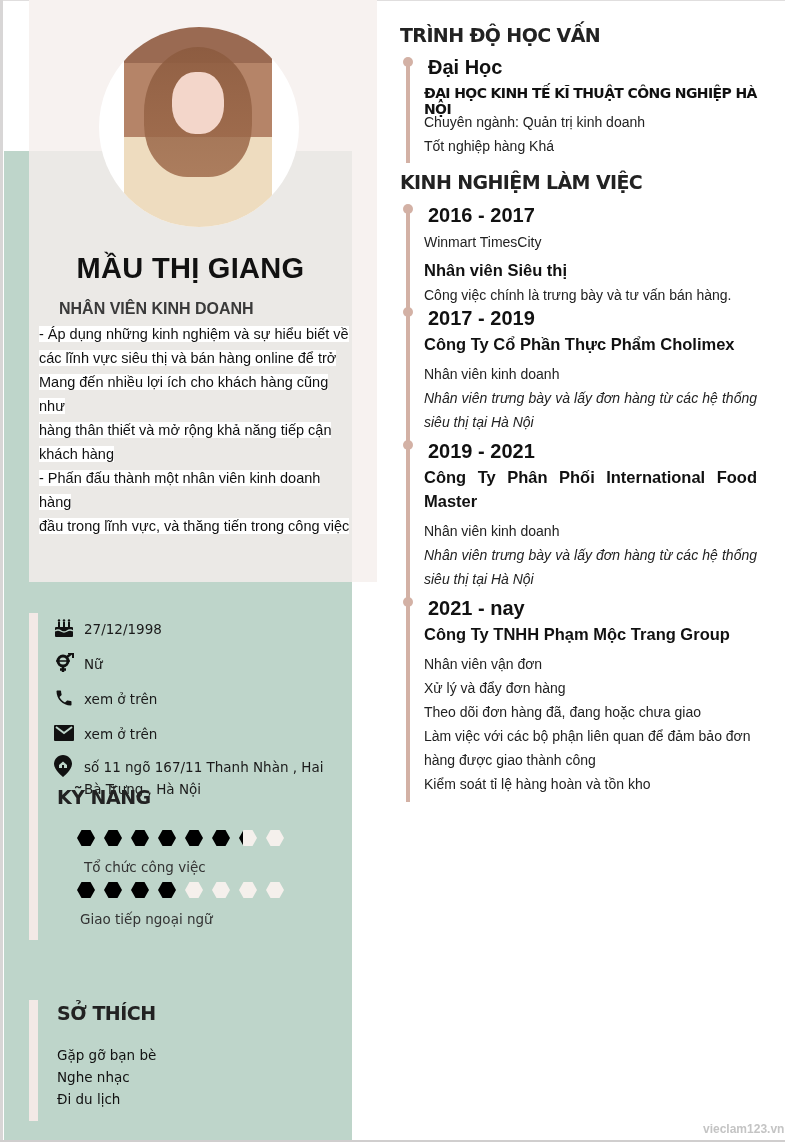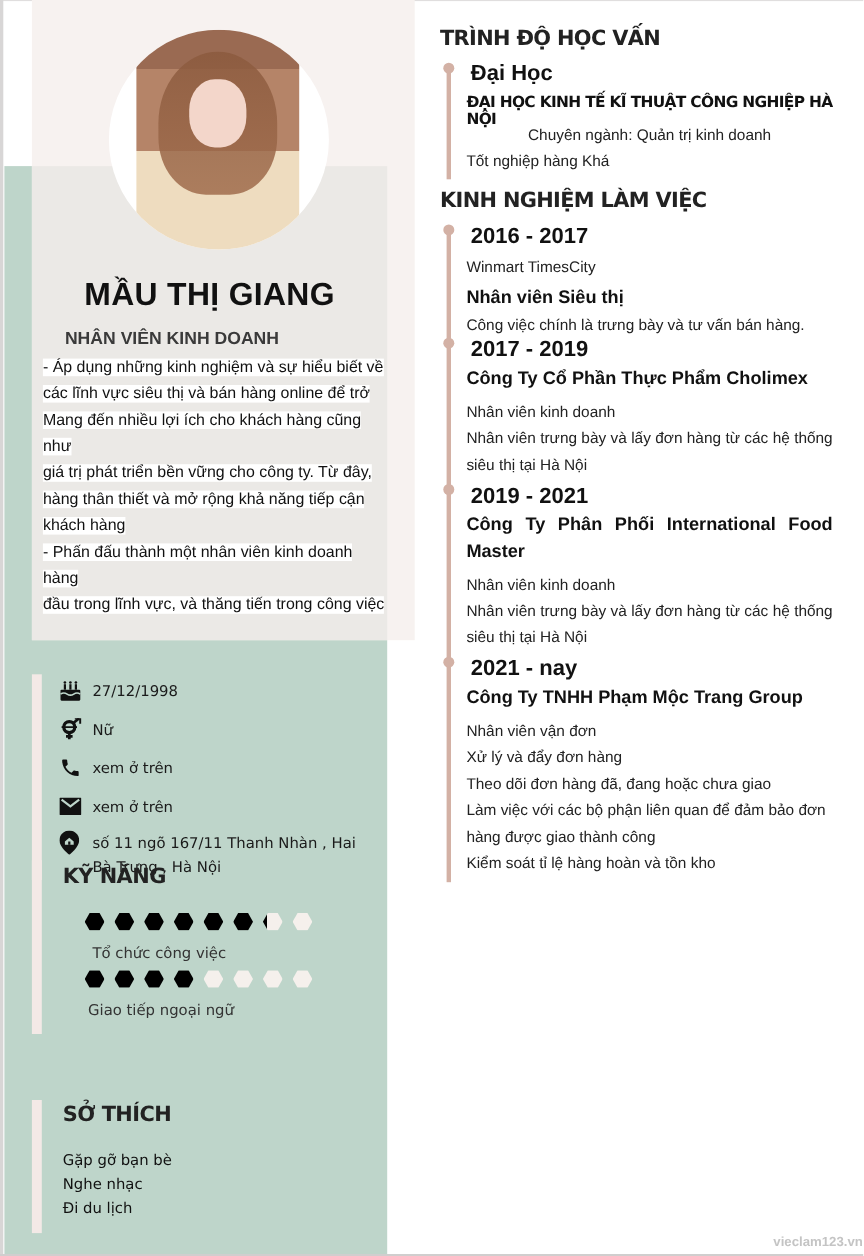--- a/index.html
+++ b/index.html
@@ -34,21 +34,21 @@
   .hex.part { background:linear-gradient(90deg,#000 0 20%, #f5f0ec 20%); }
   .skill-label { position:absolute; font-family:"DejaVu Sans", sans-serif; font-size:13.5px; color:#333; }
   .hobby { position:absolute; left:28px; font-family:"DejaVu Sans", sans-serif; font-size:13.5px; color:#111; line-height:22px; }
   
   .r-h { position:absolute; left:400px; font-family:"DejaVu Sans", sans-serif; font-size:19px; font-weight:bold; color:#222; letter-spacing:-0.6px; }
   .tl-line { position:absolute; left:406px; width:4px; background:#d3b1a5; }
   .tl-dot { position:absolute; left:403px; width:10px; height:10px; border-radius:50%; background:#d3b1a5; }
   .r-txt { position:absolute; left:424px; width:333px; font-size:14px; color:#222; line-height:24px; }
   .r-bold { position:absolute; left:428px; font-size:20px; font-weight:bold; color:#111; }
   .r-co { position:absolute; left:424px; width:333px; font-size:16.5px; font-weight:bold; color:#111; line-height:24px; text-align:justify; }
-  .justify { text-align:justify; }
+  .justify { text-align:justify;font-style:italic; }
   .uni { position:absolute; left:424px; font-family:"DejaVu Sans", sans-serif; font-size:14px; font-weight:bold; color:#111; letter-spacing:-0.6px; }
   .watermark { position:absolute; left:703px; top:1122px; font-size:12px; color:#c4c4c4;font-weight:bold; }
 </style>
 </head>
 <body>
 
 <div class="edge-top"></div>
 <div class="green-col"></div>
 <div class="pink-panel"></div>
 <div class="grey-overlap"></div>
@@ -58,21 +58,20 @@
     <div class="photo"></div>
   </div>
 
 <div class="name">MẦU THỊ GIANG</div>
 <div class="job-title">NHÂN VIÊN KINH DOANH</div>
 
 <div class="summary">
   <div><span>- Áp dụng những kinh nghiệm và sự hiểu biết về</span></div>
   <div><span>các lĩnh vực siêu thị và bán hàng online để trở</span></div>
   <div><span>Mang đến nhiều lợi ích cho khách hàng cũng như</span></div>
-  <div><span>giá trị phát triển bền vững cho công ty. Từ đây,</span></div>
   <div><span>hàng thân thiết và mở rộng khả năng tiếp cận</span></div>
   <div><span>khách hàng</span></div>
   <div><span>- Phấn đấu thành một nhân viên kinh doanh hàng</span></div>
   <div><span>đầu trong lĩnh vực, và thăng tiến trong công việc</span></div>
 </div>
 
 <div class="block" style="top:613px;height:187px;width:323px;">
   <div class="bar"></div>
   <div class="info-row" style="top:5px;">
     <span class="ic">
@@ -167,21 +166,21 @@
   <div class="hobby" style="top:44px;">Gặp gỡ bạn bè</div>
   <div class="hobby" style="top:66px;">Nghe nhạc</div>
   <div class="hobby" style="top:88px;">Đi du lịch</div>
 </div>
 
 <div class="r-h" style="top:24px;">TRÌNH ĐỘ HỌC VẤN</div>
 <div class="tl-line" style="top:60px;height:103px;"></div>
 <div class="tl-dot" style="top:57px;"></div>
 <div class="r-bold" style="top:56px;">Đại Học</div>
 <div class="uni" style="top:85px;">ĐẠI HỌC KINH TẾ KĨ THUẬT CÔNG NGHIỆP HÀ NỘI</div>
-<div class="r-txt" style="top:110px;text-align:center;">Chuyên ngành: Quản trị kinh doanh</div>
+<div class="r-txt" style="top:110px;">Chuyên ngành: Quản trị kinh doanh</div>
 <div class="r-txt" style="top:134px;">Tốt nghiệp hàng Khá</div>
 
 <div class="r-h" style="top:171px;">KINH NGHIỆM LÀM VIỆC</div>
 <div class="tl-line" style="top:207px;height:595px;"></div>
 
 <div class="tl-dot" style="top:204px;"></div>
 <div class="r-bold" style="top:204px;">2016 - 2017</div>
 <div class="r-txt" style="top:230px;">Winmart TimesCity</div>
 <div class="r-co" style="top:258px;">Nhân viên Siêu thị</div>
 <div class="r-txt" style="top:283px;">Công việc chính là trưng bày và tư vấn bán hàng.</div>

